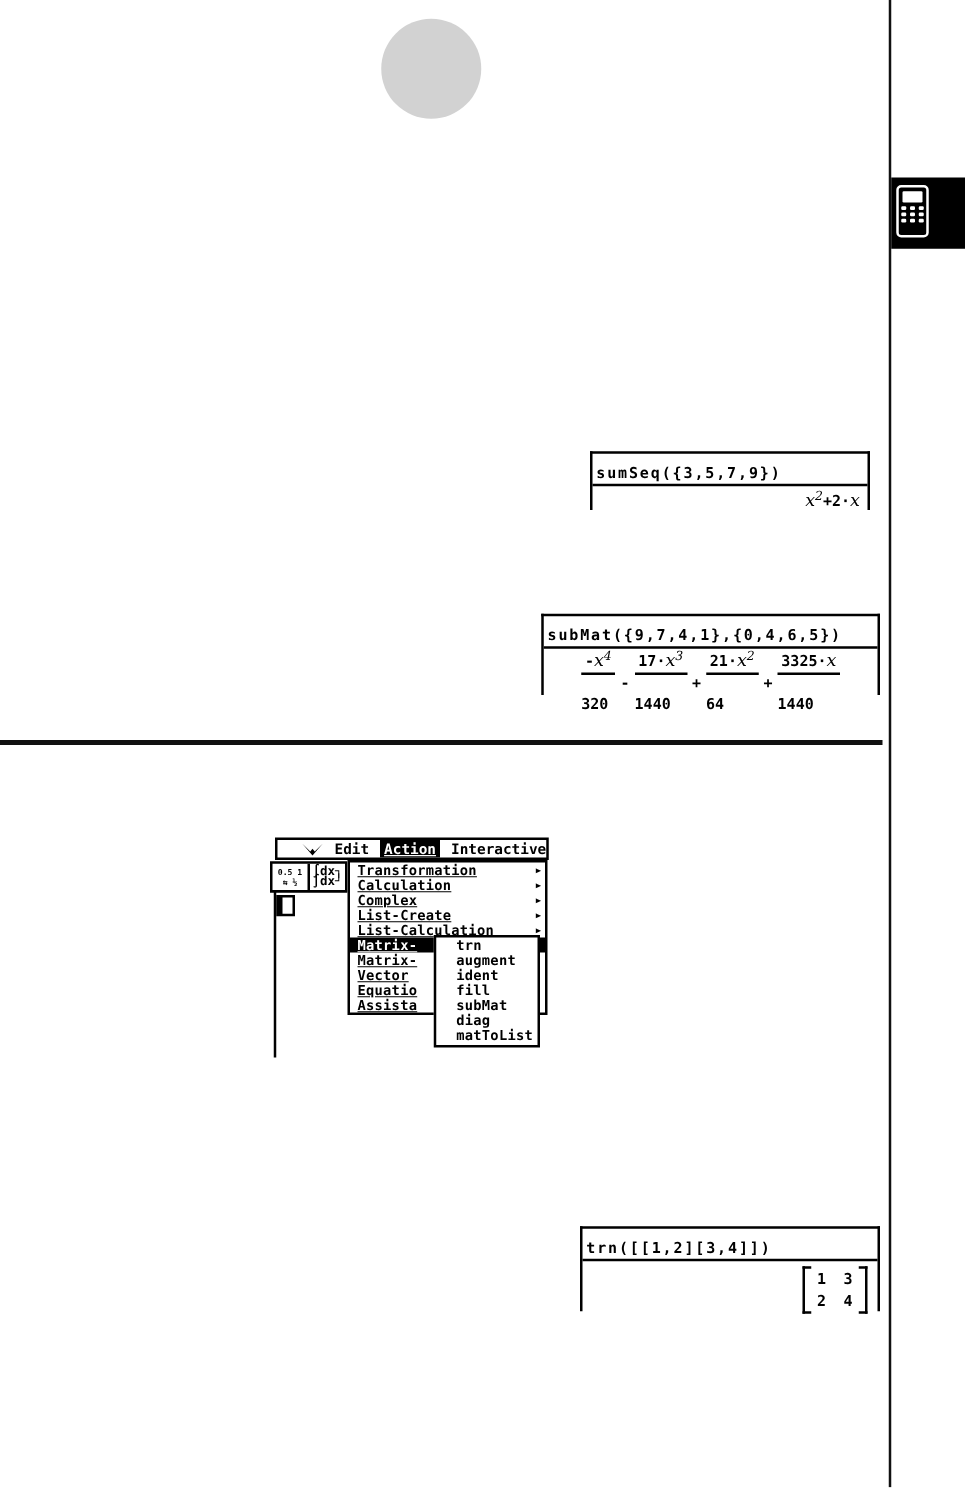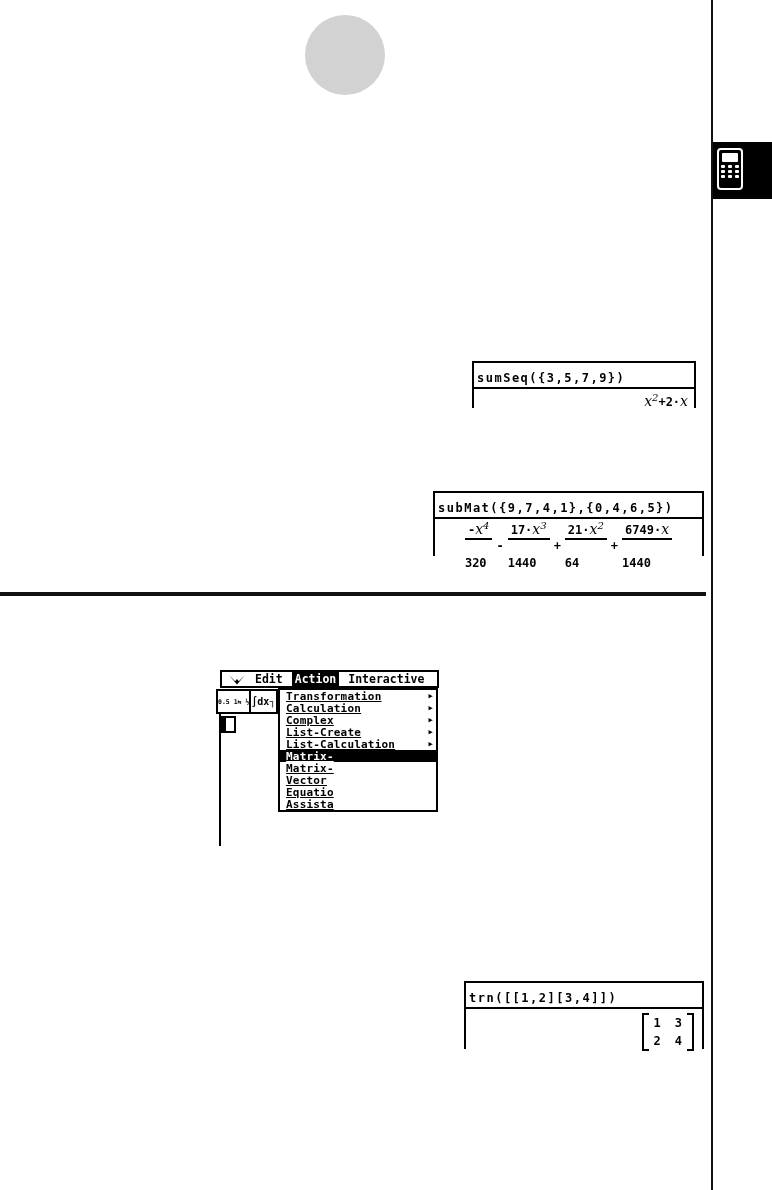--- a/index.html
+++ b/index.html
@@ -45,27 +45,27 @@
   .mb-right{border-right:2px solid #000;border-top:2px solid #000;border-bottom:2px solid #000;}
   .mgrid{display:grid;grid-template-columns:auto auto;column-gap:14px;row-gap:4px;
          padding:3px 5px;font:bold 12px "DejaVu Sans Mono",monospace;}
 
   
   .divider{position:absolute;left:0;top:592px;width:706px;height:4px;background:#111;}
 
   
   .menubar{position:absolute;left:220px;top:670px;width:209px;height:14px;border:2px solid #000;
            background:#fff;display:flex;align-items:center;gap:9px;padding:0 0 0 6px;
-           font:bold 11.5px "DejaVu Sans Mono",monospace;white-space:nowrap;}
-  .menubar .active{background:#000;color:#fff;padding:0 3px;}
+           font:bold 11.5px "DejaVu Sans Mono",monospace;white-space:nowrap;justify-content:flex-end;}
+  .menubar .active{background:#000;color:#fff;padding:0 3px;text-decoration:underline;}
   .logo-svg{display:block;}
 
   .toolbar{position:absolute;left:216px;top:689px;width:58px;height:21px;border:2px solid #000;
            background:#fff;display:flex;}
-  .tb-cell{flex:1;display:flex;flex-direction:row;justify-content:center;align-items:center;
+  .tb-cell{flex:1;display:flex;flex-direction:column;justify-content:center;align-items:center;
            font:bold 6.5px "DejaVu Sans Mono",monospace;line-height:8px;white-space:nowrap;}
   .tb-cell + .tb-cell{border-left:2px solid #000;font-size:10px;}
 
   .work-vline{position:absolute;left:219px;top:713px;width:2px;height:133px;background:#000;}
   .work-hline{position:absolute;left:216px;top:712px;width:62px;height:2px;background:#000;}
   .cursor{position:absolute;left:221px;top:716px;width:8px;height:13px;border:2px solid #000;border-left-width:5px;}
 
   .dropdown{position:absolute;left:278px;top:688px;width:156px;height:120px;border:2px solid #000;
             background:#fff;z-index:2;}
   .dd-row{height:12px;line-height:12px;padding-left:6px;font:bold 11px "DejaVu Sans Mono",monospace;
@@ -121,21 +121,21 @@
         <span class="num"><span>17·</span><span class="mvar">x</span><span class="mexp">3</span></span>
         <span class="den">1440</span>
       </span>
       <span class="op-sign">+</span>
       <span class="frac">
         <span class="num"><span>21·</span><span class="mvar">x</span><span class="mexp">2</span></span>
         <span class="den">64</span>
       </span>
       <span class="op-sign">+</span>
       <span class="frac">
-        <span class="num"><span>6749·</span><span class="mvar">x</span><span class="mexp"></span></span>
+        <span class="num"><span>3325·</span><span class="mvar">x</span><span class="mexp"></span></span>
         <span class="den">1440</span>
       </span>
     </div>
   </div>
 
   <div class="divider"></div>
 
   <div class="menubar">
     <svg class="logo-svg" width="18" height="12" viewBox="0 0 20 13">
       <path d="M1 2 L8 9 L10 6.5 L12 9 L19 2 L10 12.5 Z" fill="#000"></path>
@@ -166,20 +166,29 @@
     <div class="dd-row"><span>Complex</span><span class="arrow">▶</span></div>
     <div class="dd-row"><span>List-Create</span><span class="arrow">▶</span></div>
     <div class="dd-row"><span>List-Calculation</span><span class="arrow">▶</span></div>
     <div class="dd-row hl"><span>Matrix-</span></div>
     <div class="dd-row"><span>Matrix-</span></div>
     <div class="dd-row"><span>Vector</span></div>
     <div class="dd-row"><span>Equatio</span></div>
     <div class="dd-row"><span>Assista</span></div>
   </div>
 
+  <div class="submenu">
+    <div class="sm-row">trn</div>
+    <div class="sm-row">augment</div>
+    <div class="sm-row">ident</div>
+    <div class="sm-row">fill</div>
+    <div class="sm-row">subMat</div>
+    <div class="sm-row">diag</div>
+    <div class="sm-row">matToList</div>
+  </div>
 
   <div class="shot shot3">
     <div class="shot-input">trn([[1,2][3,4]])</div>
     <div class="matrix-wrap">
       <span class="matrix">
         <span class="mb mb-left"></span>
         <span class="mgrid">
           <span>1</span>
           <span>3</span>
           <span>2</span>

